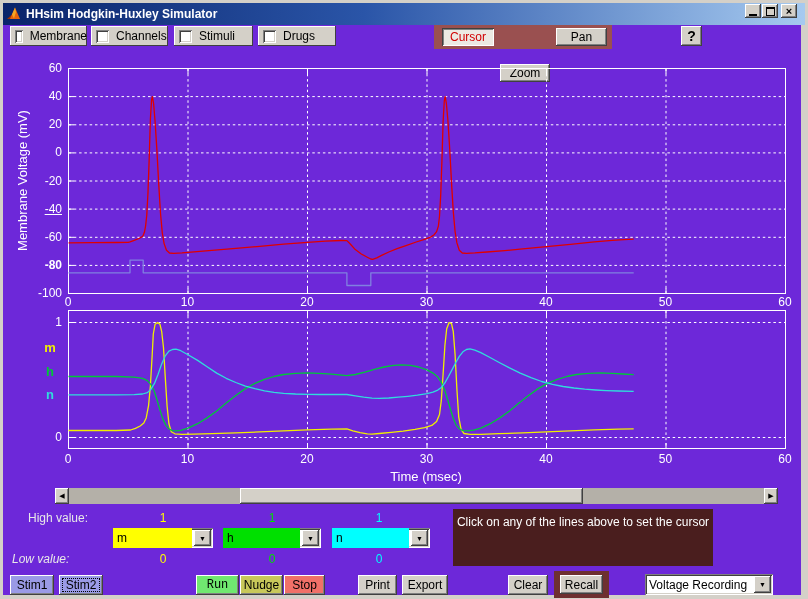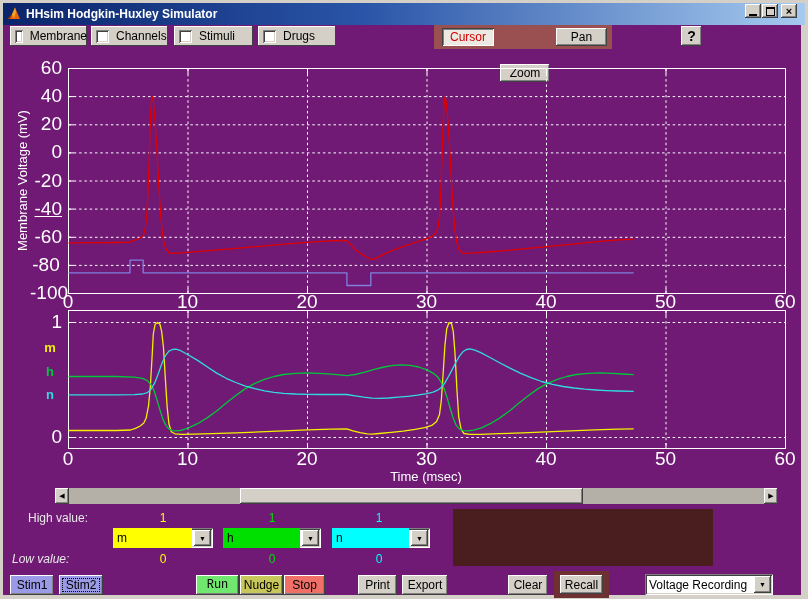--- a/index.html
+++ b/index.html
@@ -1,37 +1,37 @@
 <!DOCTYPE html>
 <html><head>
 <meta charset="utf-8">
 <style>
   html,body{margin:0;padding:0;background:#555;font-family:"Liberation Sans",sans-serif;}
-  #window{position:relative;width:808px;height:599px;background:#701a75;overflow:hidden;
+  #window{position:relative;width:808px;height:599px;background:#6d28d9;overflow:hidden;
           font-family:"Liberation Sans",sans-serif;}
   .frame{position:absolute;background:#d4d0c8;}
   #titlebar{position:absolute;left:3px;top:3px;width:802px;height:22px;
             background:linear-gradient(to right,#0a246a,#2a55a8 45%,#a6caf0);
             display:flex;align-items:center;}
   #titlebar .title{color:#fff;font-weight:bold;font-size:12px;margin-left:4px;white-space:nowrap;}
   .win-btn{position:absolute;top:4px;width:16px;height:14px;background:#d4d0c8;
            box-shadow:inset -1px -1px 0 #404040,inset 1px 1px 0 #fff,inset -2px -2px 0 #808080;
            display:flex;align-items:center;justify-content:center;font-size:10px;line-height:10px;color:#000;}
   .gray-panel{position:absolute;background:#d4d0c8;display:flex;align-items:center;
               box-shadow:inset -1px -1px 0 #404040,inset 1px 1px 0 #fff;}
   .checkbox{width:13px;height:13px;background:#fff;margin-left:5px;
             box-shadow:inset 1px 1px 0 #808080,inset -1px -1px 0 #fff,inset 2px 2px 0 #404040,inset -2px -2px 0 #d4d0c8;}
   .cb-label{font-size:12px;color:#000;margin-left:7px;}
   .btn3d{position:absolute;background:#d4d0c8;border:none;color:#000;font-size:12px;
          font-family:"Liberation Sans",sans-serif;
          box-shadow:inset -1px -1px 0 #404040,inset 1px 1px 0 #fff,inset -2px -2px 0 #808080;
          display:flex;align-items:center;justify-content:center;padding:0;}
   .btn-sunken{box-shadow:inset 1px 1px 0 #404040,inset -1px -1px 0 #fff,inset 2px 2px 0 #808080;
               background:#ece9e2;}
-  .tick-label{position:absolute;color:#fff;font-size:19px;line-height:14px;}
+  .tick-label{position:absolute;color:#fff;font-size:12px;line-height:14px;}
   .axis-title{position:absolute;color:#fff;font-size:13px;text-align:center;}
   .legend-label{position:absolute;font-size:13px;font-weight:bold;width:16px;text-align:center;}
   .plot-svg{position:absolute;display:block;}
   .grid{stroke:#fff;stroke-width:1;stroke-dasharray:2.5 2.8;}
   .axbox{fill:none;stroke:#fff;stroke-width:1;}
   .tick{stroke:#fff;stroke-width:1;}
   .scroll-trough{position:absolute;background:#b4b0a8;}
   .scroll-btn{position:absolute;background:#d4d0c8;
          box-shadow:inset -1px -1px 0 #404040,inset 1px 1px 0 #fff,inset -2px -2px 0 #808080;
          display:flex;align-items:center;justify-content:center;font-size:7px;color:#000;}
@@ -205,20 +205,21 @@
     <div class="combo-field ch-field" style="background: rgb(0, 255, 255);">n</div>
     <div class="combo-arrow">▼</div>
   </div>
 
   <div class="readout-label" style="left:12px;top:552px;font-style:italic;">Low value:</div>
   <div class="readout-value ch-val" style="left: 143px; top: 552px; color: rgb(255, 255, 0);">0</div>
   <div class="readout-value ch-val" style="left: 252px; top: 552px; color: rgb(0, 224, 0);">0</div>
   <div class="readout-value ch-val" style="left: 359px; top: 552px; color: rgb(0, 255, 255);">0</div>
 
   <div id="message-box">
+    <div>Click on any of the lines above to set the cursor</div>
   </div>
 
   <button class="btn3d" style="left:10px;top:575px;width:44px;height:20px;background:#9a9ae6;">Stim1</button>
   <button class="btn3d dotted-focus" style="left:59px;top:575px;width:44px;height:20px;background:#9a9ae6;text-align:right;">Stim2</button>
   <button class="btn3d" style="left:196px;top:575px;width:43px;height:20px;background:#70e870;font-family:Liberation Mono, monospace;">Run</button>
   <button class="btn3d" style="left:240px;top:575px;width:43px;height:20px;background:#c8c85a;">Nudge</button>
   <button class="btn3d" style="left:284px;top:575px;width:41px;height:20px;background:#f07068;">Stop</button>
   <button class="btn3d" style="left:358px;top:575px;width:39px;height:20px;">Print</button>
   <button class="btn3d" style="left:402px;top:575px;width:46px;height:20px;">Export</button>
   <button class="btn3d" style="left:508px;top:575px;width:40px;height:20px;">Clear</button>
@@ -229,21 +230,21 @@
     <div class="combo-arrow">▼</div>
   </div>
 
 <div class="tick-label" style="left: 30px; top: 61px; width: 32px; text-align: right;">60</div>
     <div class="tick-label" style="left: 30px; top: 89.125px; width: 32px; text-align: right;">40</div>
     <div class="tick-label" style="left: 30px; top: 117.25px; width: 32px; text-align: right;">20</div>
     <div class="tick-label" style="left: 30px; top: 145.375px; width: 32px; text-align: right;">0</div>
     <div class="tick-label" style="left: 30px; top: 173.5px; width: 32px; text-align: right;">-20</div>
     <div class="tick-label" style="left: 30px; top: 201.625px; width: 32px; text-align: right; text-decoration: underline;">-40</div>
     <div class="tick-label" style="left: 30px; top: 229.75px; width: 32px; text-align: right;">-60</div>
-    <div class="tick-label" style="left: 30px; top: 257.875px; width: 32px; text-align: center;">-80</div>
+    <div class="tick-label" style="left: 30px; top: 257.875px; width: 32px; text-align: right; font-weight: bold;">-80</div>
     <div class="tick-label" style="left: 30px; top: 286px; width: 32px; text-align: right;">-100</div>
     <div class="tick-label" style="left: 52px; top: 295px; width: 32px; text-align: center;">0</div>
     <div class="tick-label" style="left: 171.5px; top: 295px; width: 32px; text-align: center;">10</div>
     <div class="tick-label" style="left: 291px; top: 295px; width: 32px; text-align: center;">20</div>
     <div class="tick-label" style="left: 410.5px; top: 295px; width: 32px; text-align: center;">30</div>
     <div class="tick-label" style="left: 530px; top: 295px; width: 32px; text-align: center;">40</div>
     <div class="tick-label" style="left: 649.5px; top: 295px; width: 32px; text-align: center;">50</div>
     <div class="tick-label" style="left: 769px; top: 295px; width: 32px; text-align: center;">60</div>
     <div class="tick-label" style="left: 30px; top: 314.995px; width: 32px; text-align: right;">1</div>
     <div class="tick-label" style="left: 30px; top: 429.995px; width: 32px; text-align: right;">0</div>

